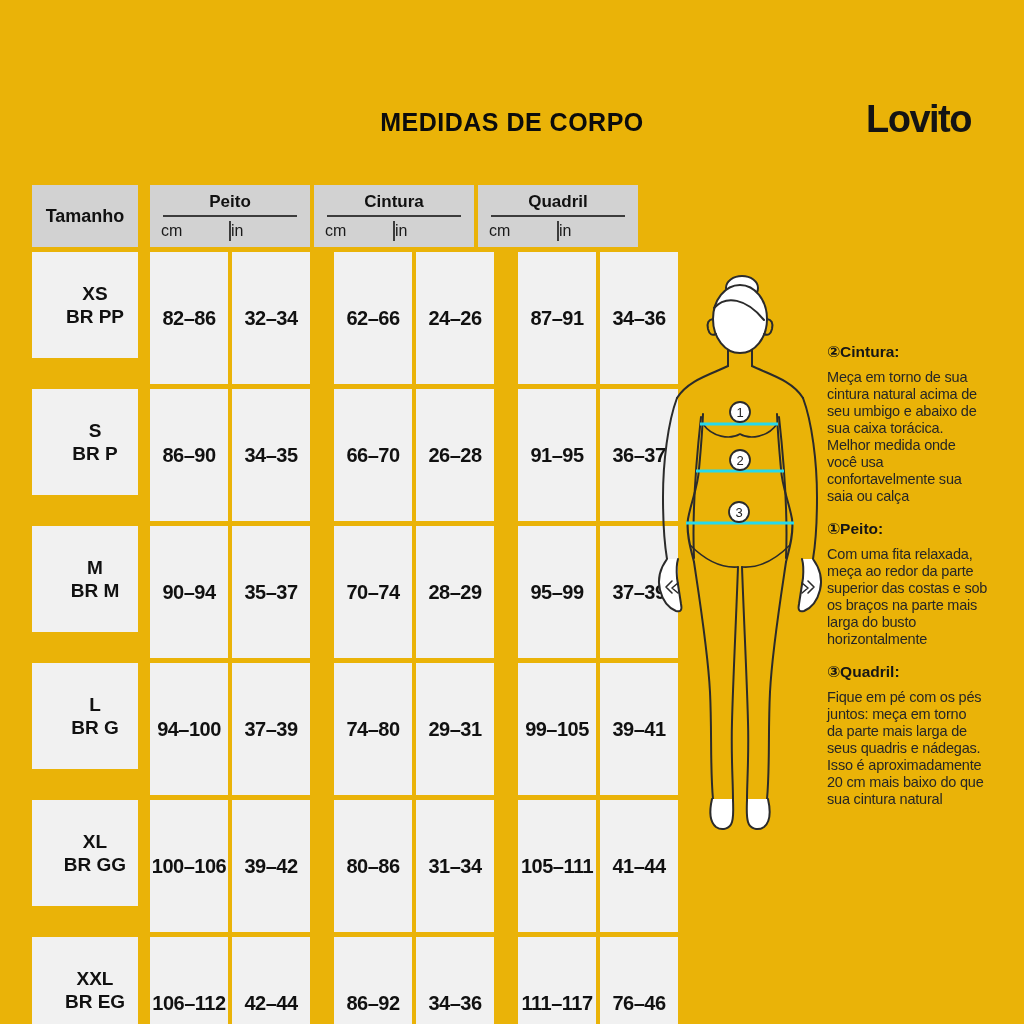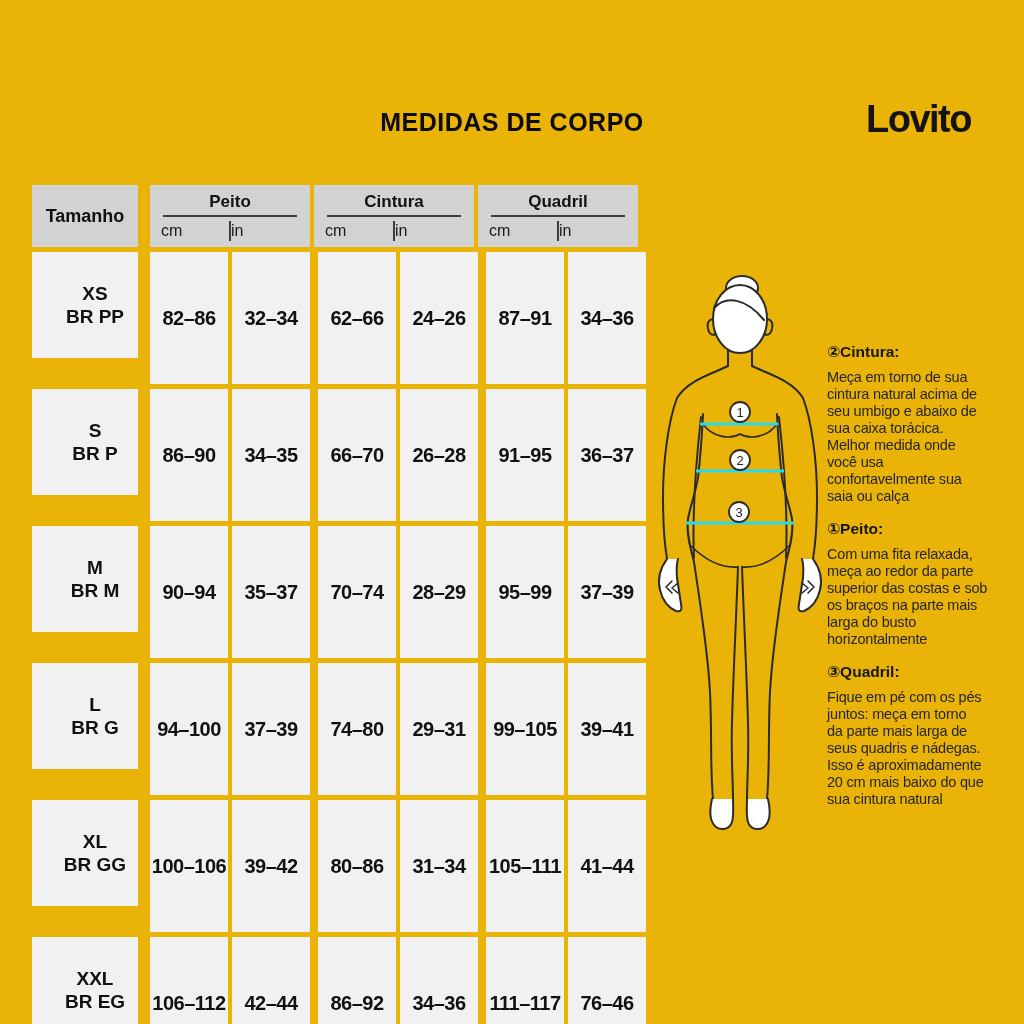--- a/index.html
+++ b/index.html
@@ -25,21 +25,21 @@
   .gh-label { font-weight:bold; font-size:17px; line-height:1.1; padding-top:3px; }
   .gh-rule { width:134px; height:2px; background:#3c3c3c; margin:4px 0 3px; }
   .gh-units { display:flex; align-items:center; justify-content:center; width:138px; height:22px; }
   .unit { flex:1; text-align:left; font-size:16px; color:#1a1a1a; }
   .vdiv { width:2px; height:20px; background:#3c3c3c; }
 
   .size-cell { width:106px; height:106px; margin-right:12px; display:flex; flex-direction:column;
                align-items:center; justify-content:center; font-weight:bold; font-size:19px; line-height:1.22;padding-left:20px; }
   .val { width:78px; height:132px; display:flex; align-items:center; justify-content:center;
          font-weight:bold; font-size:20px; letter-spacing:-0.5px; }
-  .mr4 { margin-right:4px; } .mr10 { margin-right:8px; }
+  .mr4 { margin-right:4px; } .mr10 { margin-right:24px; }
 
   .figure-wrap { position:absolute; left:650px; top:262px; width:180px; height:580px; }
   .figure-wrap svg { display:block; width:100%; height:100%; }
 
   .instructions { position:absolute; left:827px; top:343px; width:196px; }
   .instr-section { margin-bottom:15px; }
   .instr-heading { font-size:15.5px; font-weight:bold; color:#161616; margin-bottom:8px; }
   .instr-body { font-size:14.5px; line-height:17px; color:#262626; white-space:pre-line;
                 letter-spacing:-0.2px; }
 </style>

